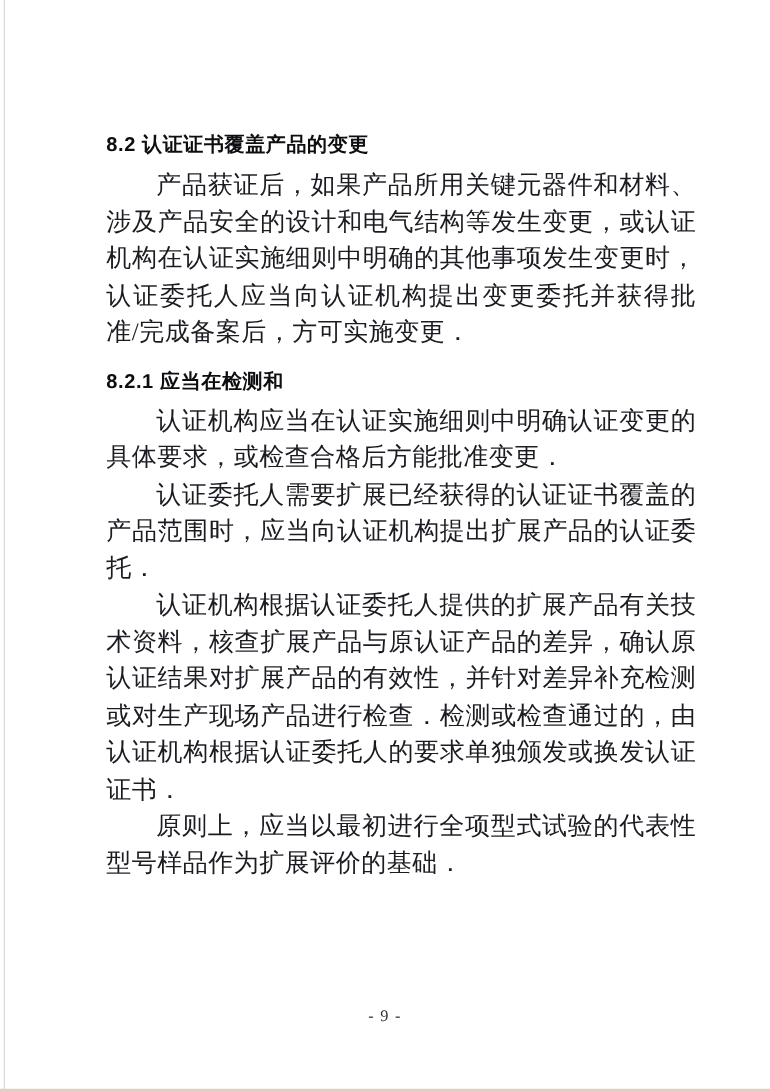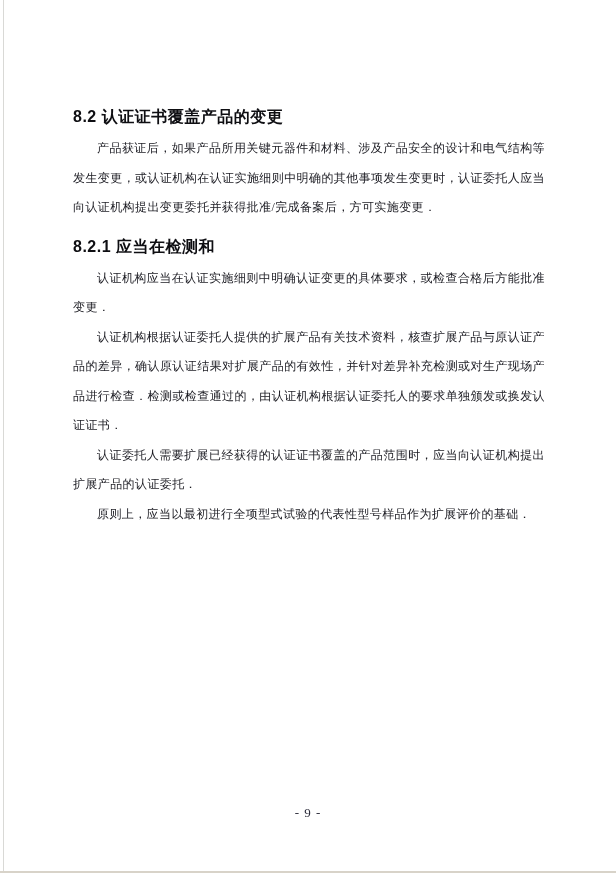--- a/index.html
+++ b/index.html
@@ -25,41 +25,41 @@
   .edge-bottom {
     position: absolute;
     left: 0;
     right: 0;
     bottom: 0;
     height: 2px;
     background: #d8d3c9;
   }
   .content {
     position: absolute;
-    left: 73px;
+    left: 85px;
     top: 102px;
     width: 472px;
     color: #17171c;
   }
   .doc-heading {
     font-family: "Liberation Sans", sans-serif;
     font-weight: bold;
     font-size: 16px;
     line-height: 29px;
     letter-spacing: 0.5px;
     color: #0e0e12;
     margin: 9px 0 3px 0;
     text-align: left;
   }
   .doc-heading.first {
     margin-top: 0;
   }
   .doc-para {
     font-family: "Liberation Serif", serif;
-    font-size: 12px;
+    font-size: 20px;
     line-height: 29.5px;
     letter-spacing: 0.4px;
     margin: 0;
     text-align: justify;
     text-indent: 2em;
     color: #1b1b22;
   }
   .page-footer {
     position: absolute;
     left: 0;
@@ -79,18 +79,18 @@
 <div class="edge-bottom"></div>
 
 <div class="content">
   <h2 class="doc-heading first">8.2 认证证书覆盖产品的变更</h2>
   <p class="doc-para">产品获证后，如果产品所用关键元器件和材料、涉及产品安全的设计和电气结构等发生变更，或认证机构在认证实施细则中明确的其他事项发生变更时，认证委托人应当向认证机构提出变更委托并获得批准/完成备案后，方可实施变更．</p>
 
   <h2 class="doc-heading">8.2.1 应当在检测和</h2>
   <p class="doc-para">认证机构应当在认证实施细则中明确认证变更的具体要求，或检查合格后方能批准变更．</p>
 
 
+  <p class="doc-para">认证委托人需要扩展已经获得的认证证书覆盖的产品范围时，应当向认证机构提出扩展产品的认证委托．</p>
   <p class="doc-para">认证机构根据认证委托人提供的扩展产品有关技术资料，核查扩展产品与原认证产品的差异，确认原认证结果对扩展产品的有效性，并针对差异补充检测或对生产现场产品进行检查．检测或检查通过的，由认证机构根据认证委托人的要求单独颁发或换发认证证书．</p>
-  <p class="doc-para">认证委托人需要扩展已经获得的认证证书覆盖的产品范围时，应当向认证机构提出扩展产品的认证委托．</p>
   <p class="doc-para">原则上，应当以最初进行全项型式试验的代表性型号样品作为扩展评价的基础．</p>
 </div>
 
 <div class="page-footer">- 9 -</div>
 
 </body></html>

